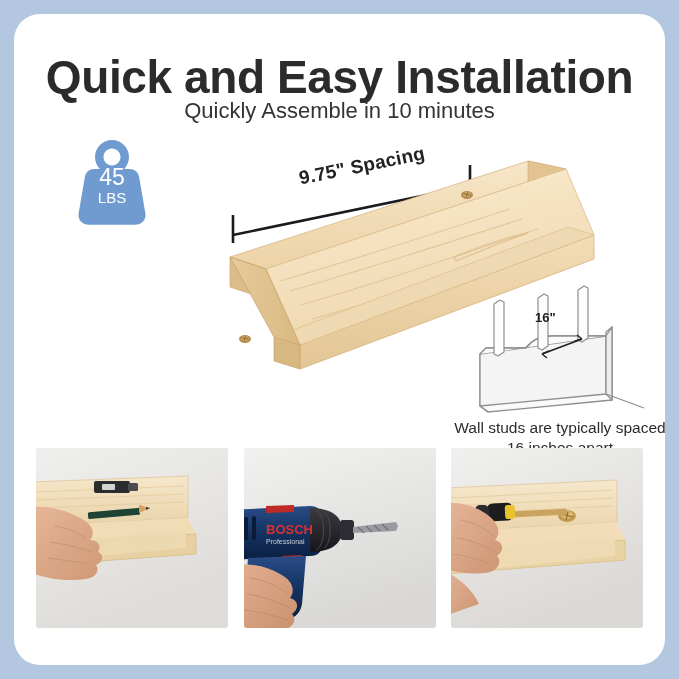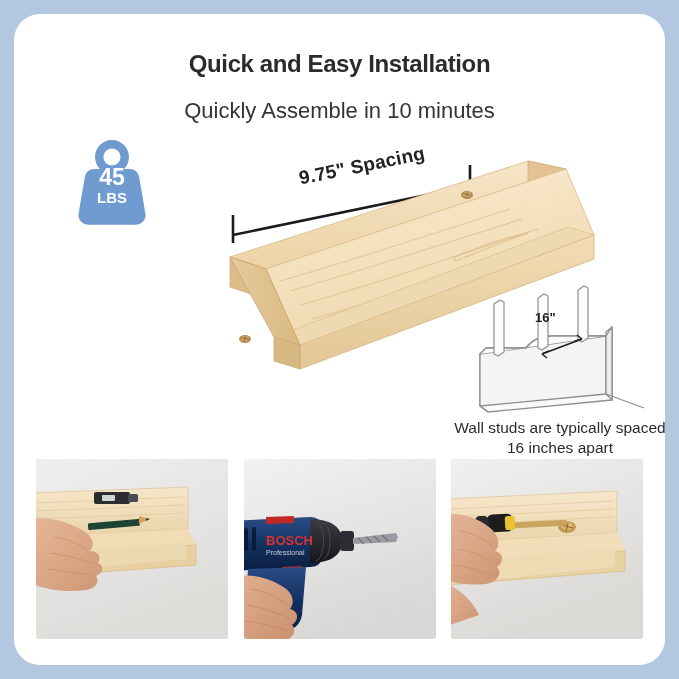--- a/index.html
+++ b/index.html
@@ -32,21 +32,21 @@
     overflow: hidden;
   }
 
   
   .title {
     position: absolute;
     left: 0;
     top: 36px;
     width: 651px;
     text-align: center;
-    font-size: 24px;
+    font-size: 46px;
     font-weight: bold;
     letter-spacing: -0.4px;
     color: #2b2b2e;
   }
   .subtitle {
     position: absolute;
     left: 0;
     top: 84px;
     width: 651px;
     text-align: center;
@@ -65,21 +65,21 @@
     height: 92px;
   }
   .badge svg { display: block; }
   .badge-text {
     position: absolute;
     left: 0;
     top: 30px;
     width: 72px;
     text-align: center;
     color: #ffffff;
-    font-weight: bold;
+    font-weight: normal;
     line-height: 1.04;
     pointer-events: none;
   }
   .badge-num { font-size: 23px; display: block; }
   .badge-unit { font-size: 15px; display: block; }
 
   
   .shelf-area {
     position: absolute;
     left: 110px;
@@ -141,21 +141,20 @@
     display: flex;
     justify-content: space-between;
   }
   .step {
     position: relative;
     width: 192px;
     height: 180px;
     border-radius: 3px;
     overflow: hidden;
     background: #e9e9e7;
-    margin-top: 11px;
   }
   .step svg { display: block; }
 </style>
 </head>
 <body>
 
 <div id="infographic">
   <div class="card">
 
     <div class="title">Quick and Easy Installation</div>

